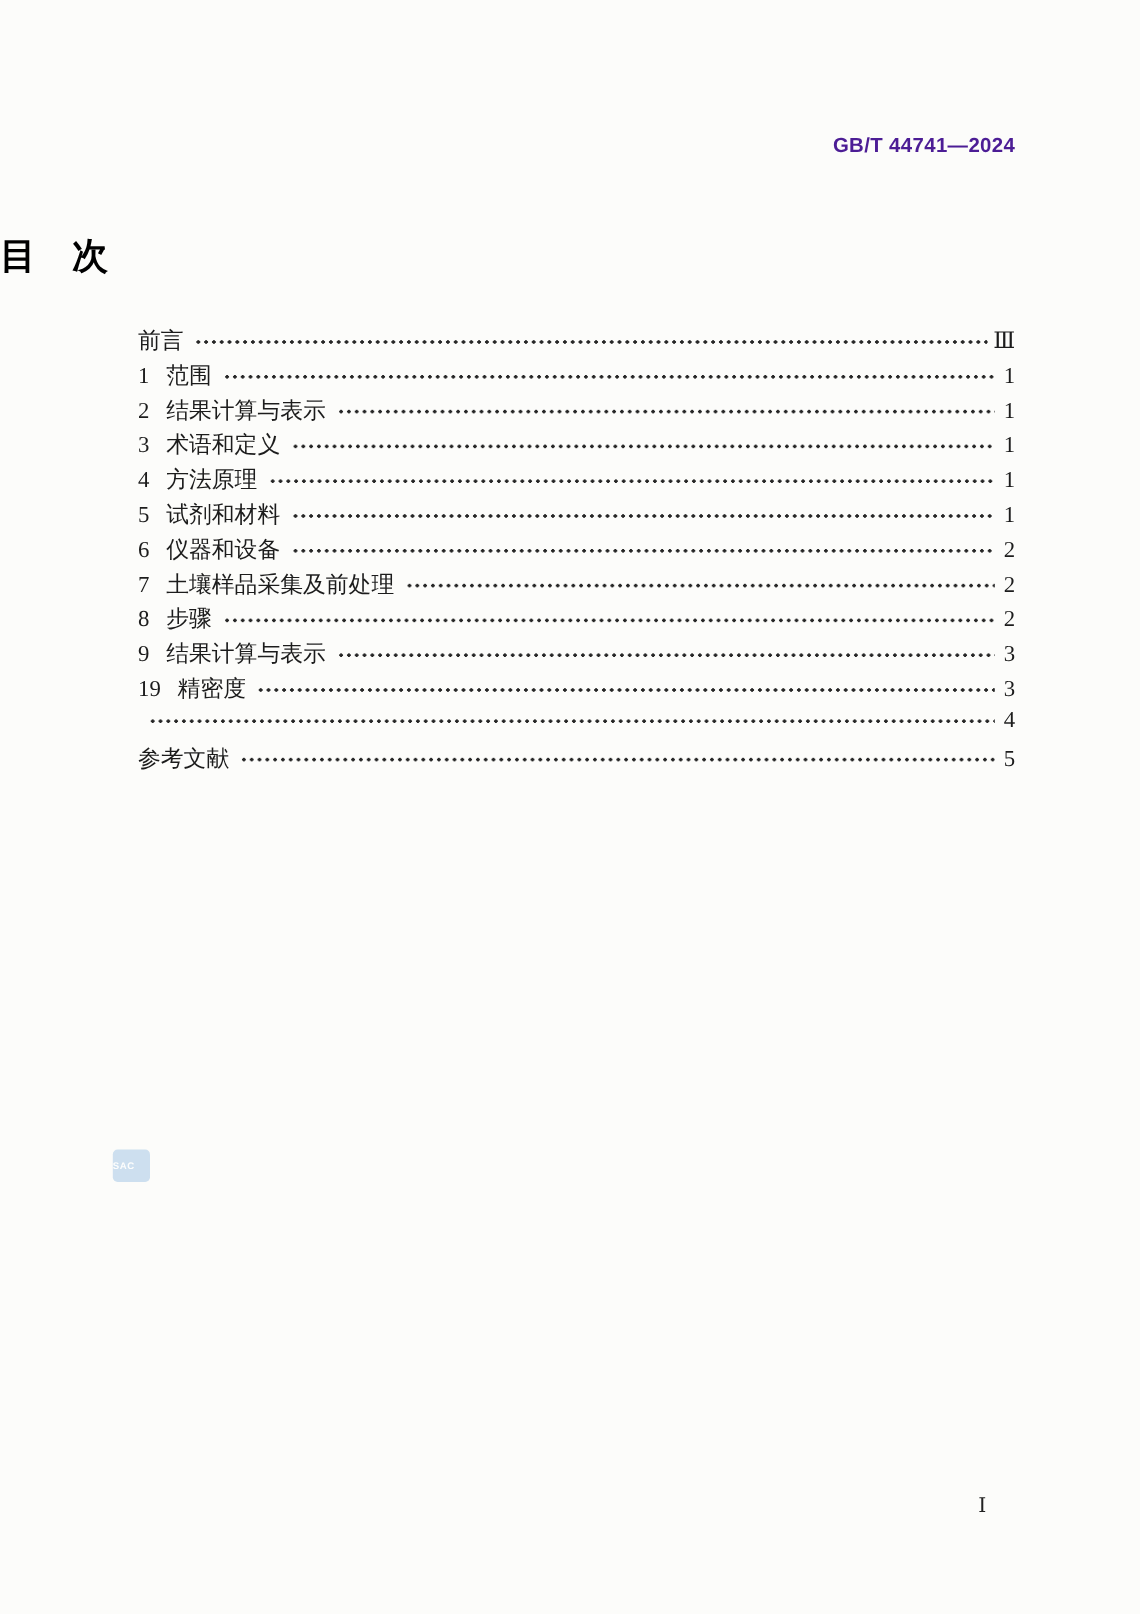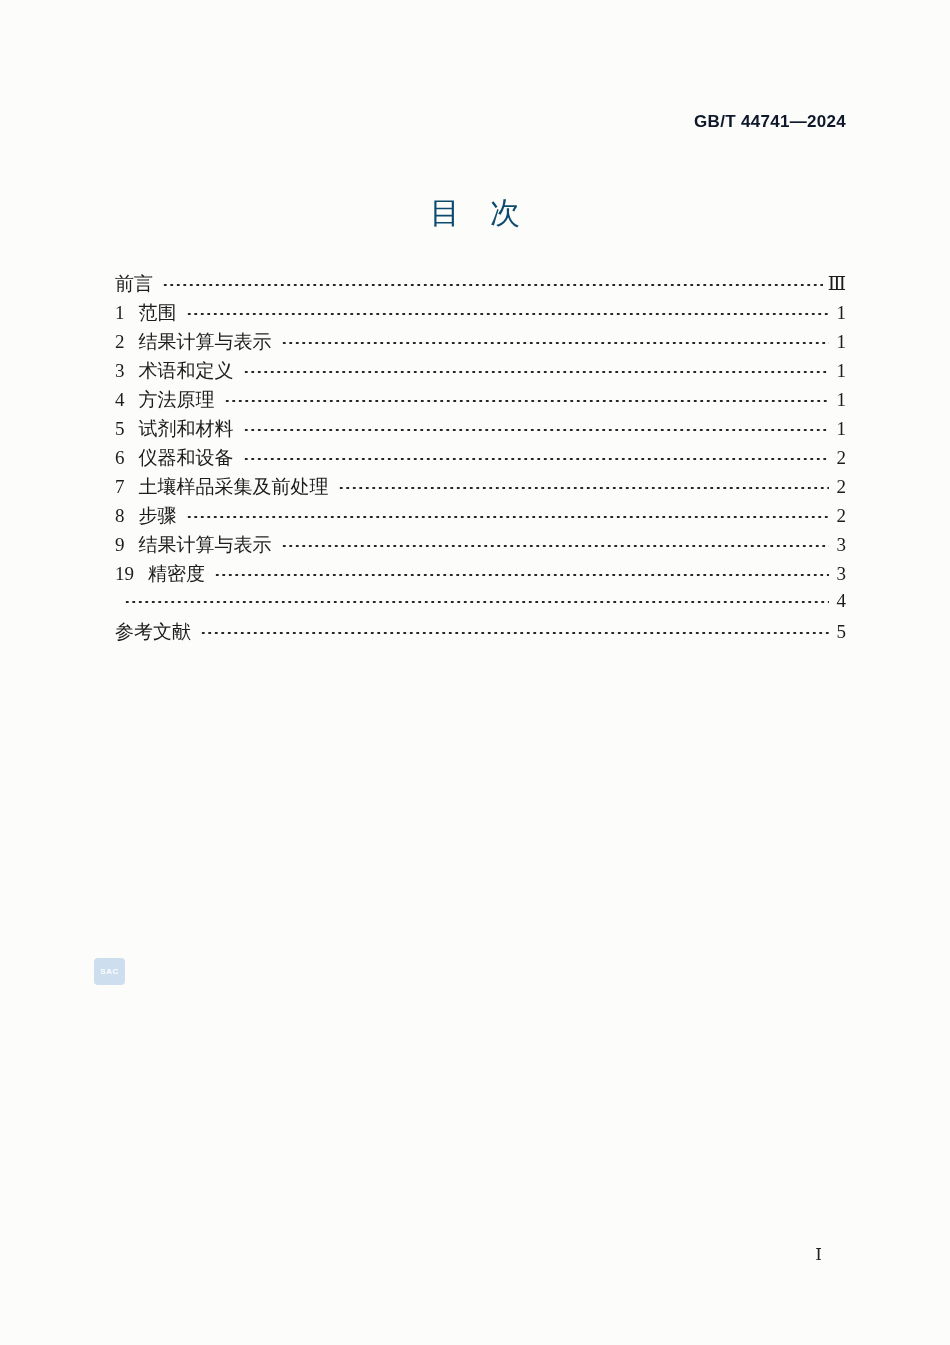--- a/index.html
+++ b/index.html
@@ -15,32 +15,31 @@
     overflow: hidden;
   }
   .header {
     position: absolute;
     top: 112px;
     right: 104px;
     font-family: "Liberation Sans", "DejaVu Sans", sans-serif;
     font-weight: 700;
     font-size: 17px;
     letter-spacing: 0.3px;
-    color: #0f172a;
+    color: #4c1d95;
   }
   .doc-title {
     position: absolute;
     top: 193px;
     left: 0;
     width: 100%;
-    text-align: center;
     font-family: "Liberation Sans", "DejaVu Sans", sans-serif;
-    font-weight: 400;
+    font-weight: 700;
     font-size: 30px;
-    color: #0c4a6e;
+    color: #000000;
   }
   .toc {
     position: absolute;
     top: 271px;
     left: 115px;
     right: 104px;
   }
   .toc-row {
     display: flex;
     align-items: baseline;
@@ -77,21 +76,20 @@
     position: absolute;
     left: 94px;
     top: 958px;
     width: 31px;
     height: 27px;
     border-radius: 4px;
     background: #aecde8;
     opacity: 0.6;
     display: flex;
     align-items: center;
-    justify-content: center;
     color: #ffffff;
     font-family: "Liberation Sans", "DejaVu Sans", sans-serif;
     font-weight: 700;
     font-size: 8px;
     letter-spacing: 0.5px;
   }
 </style>
 </head>
 <body>
 

